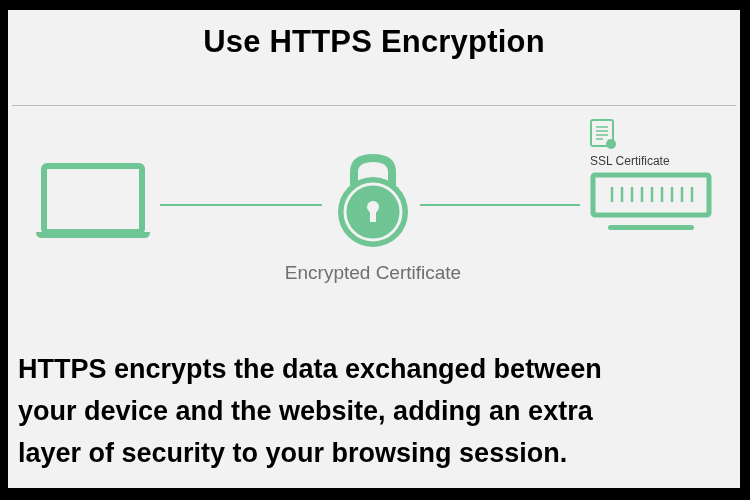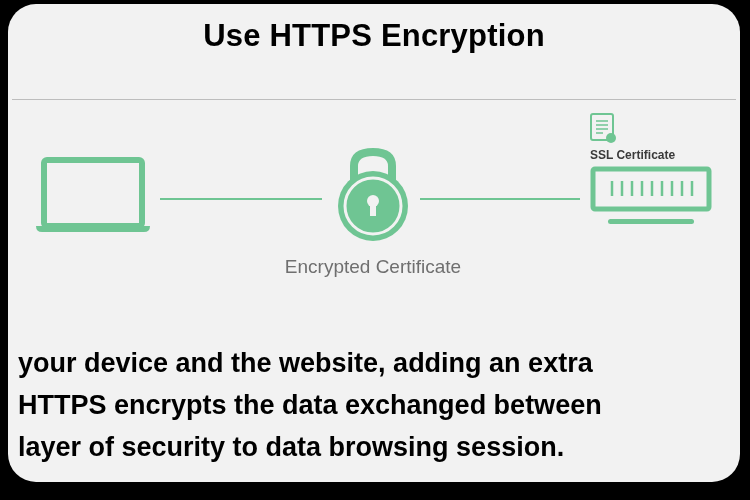--- a/index.html
+++ b/index.html
@@ -1,23 +1,23 @@
 <!DOCTYPE html>
 <html><head>
 <meta charset="utf-8">
 <style>
   html,body{margin:0;padding:0;}
   body{width:750px;height:500px;background:#000;position:relative;overflow:hidden;font-family:"Liberation Sans",sans-serif;}
-  .card{position:absolute;left:8px;top:4px;width:732px;height:478px;background:#f2f2f2;border-radius:28px;}
+  .card{position:absolute;left:8px;top:10px;width:732px;height:478px;background:#f2f2f2;}
   .title{position:absolute;left:0;right:0;top:14px;text-align:center;font-family:"Liberation Sans",sans-serif;font-weight:bold;font-size:31px;color:#000;letter-spacing:0.2px;}
   .divider{position:absolute;left:4px;right:4px;top:95px;height:1px;background:#bdbdbd;}
   .icon{position:absolute;}
   .line{position:absolute;height:2px;background:#6fc593;top:194px;}
   .label{position:absolute;font-size:19px;color:#6f6f6f;text-align:center;top:252px;}
-  .ssl-label{position:absolute;left:582px;top:144px;font-size:12px;font-weight:bold;color:#3a3a3a;}
+  .ssl-label{position:absolute;left:582px;top:144px;font-size:12px;font-weight:normal;color:#3a3a3a;}
   .desc{position:absolute;left:10px;top:338px;width:720px;font-family:"Liberation Sans",sans-serif;font-weight:bold;font-size:27px;line-height:42px;color:#000;}
   .desc p{margin:0;white-space:nowrap;}
 </style>
 </head>
 <body>
 
 <div class="card">
   <div class="title">Use HTTPS Encryption</div>
   <div class="divider"></div>
 
@@ -58,17 +58,17 @@
       <line x1="82" y1="15" x2="82" y2="30"></line>
         <line x1="92" y1="15" x2="92" y2="30"></line>
       <line x1="102" y1="15" x2="102" y2="30"></line>
     </g>
     <rect x="18" y="53" width="86" height="5" rx="2.5" fill="#6fc593"></rect>
   </svg>
 
   <div class="label" style="left:245px;width:240px">Encrypted Certificate</div>
 
   <div class="desc">
+    <p> HTTPS encrypts the data exchanged between</p>
     <p>your device and the website, adding an extra</p>
-    <p> HTTPS encrypts the data exchanged between</p>
-    <p>layer of security to data browsing session.</p>
+    <p>layer of security to your browsing session.</p>
   </div>
 </div>
 
 </body></html>

